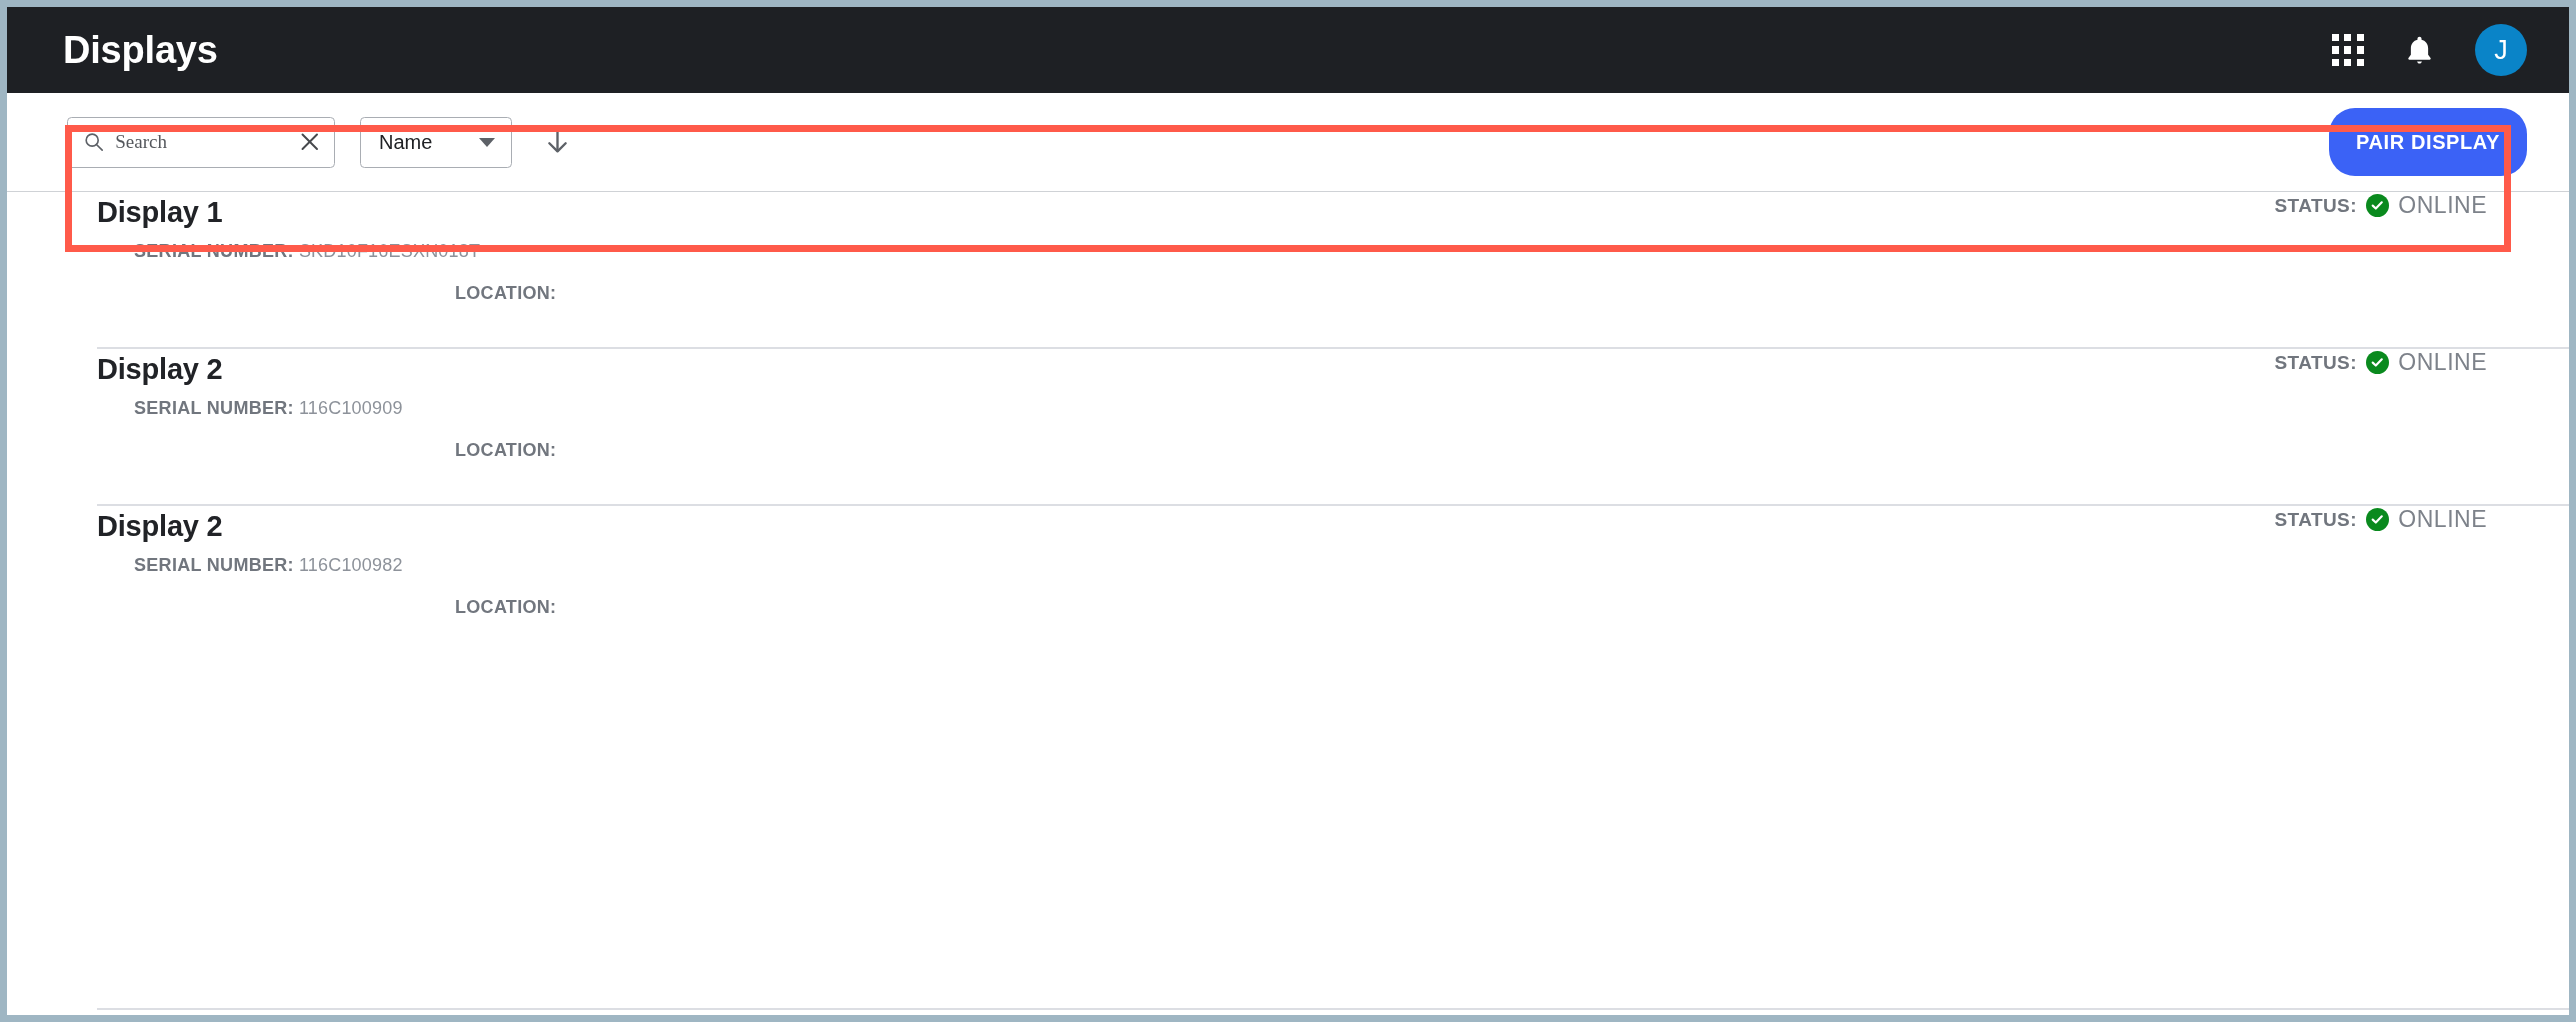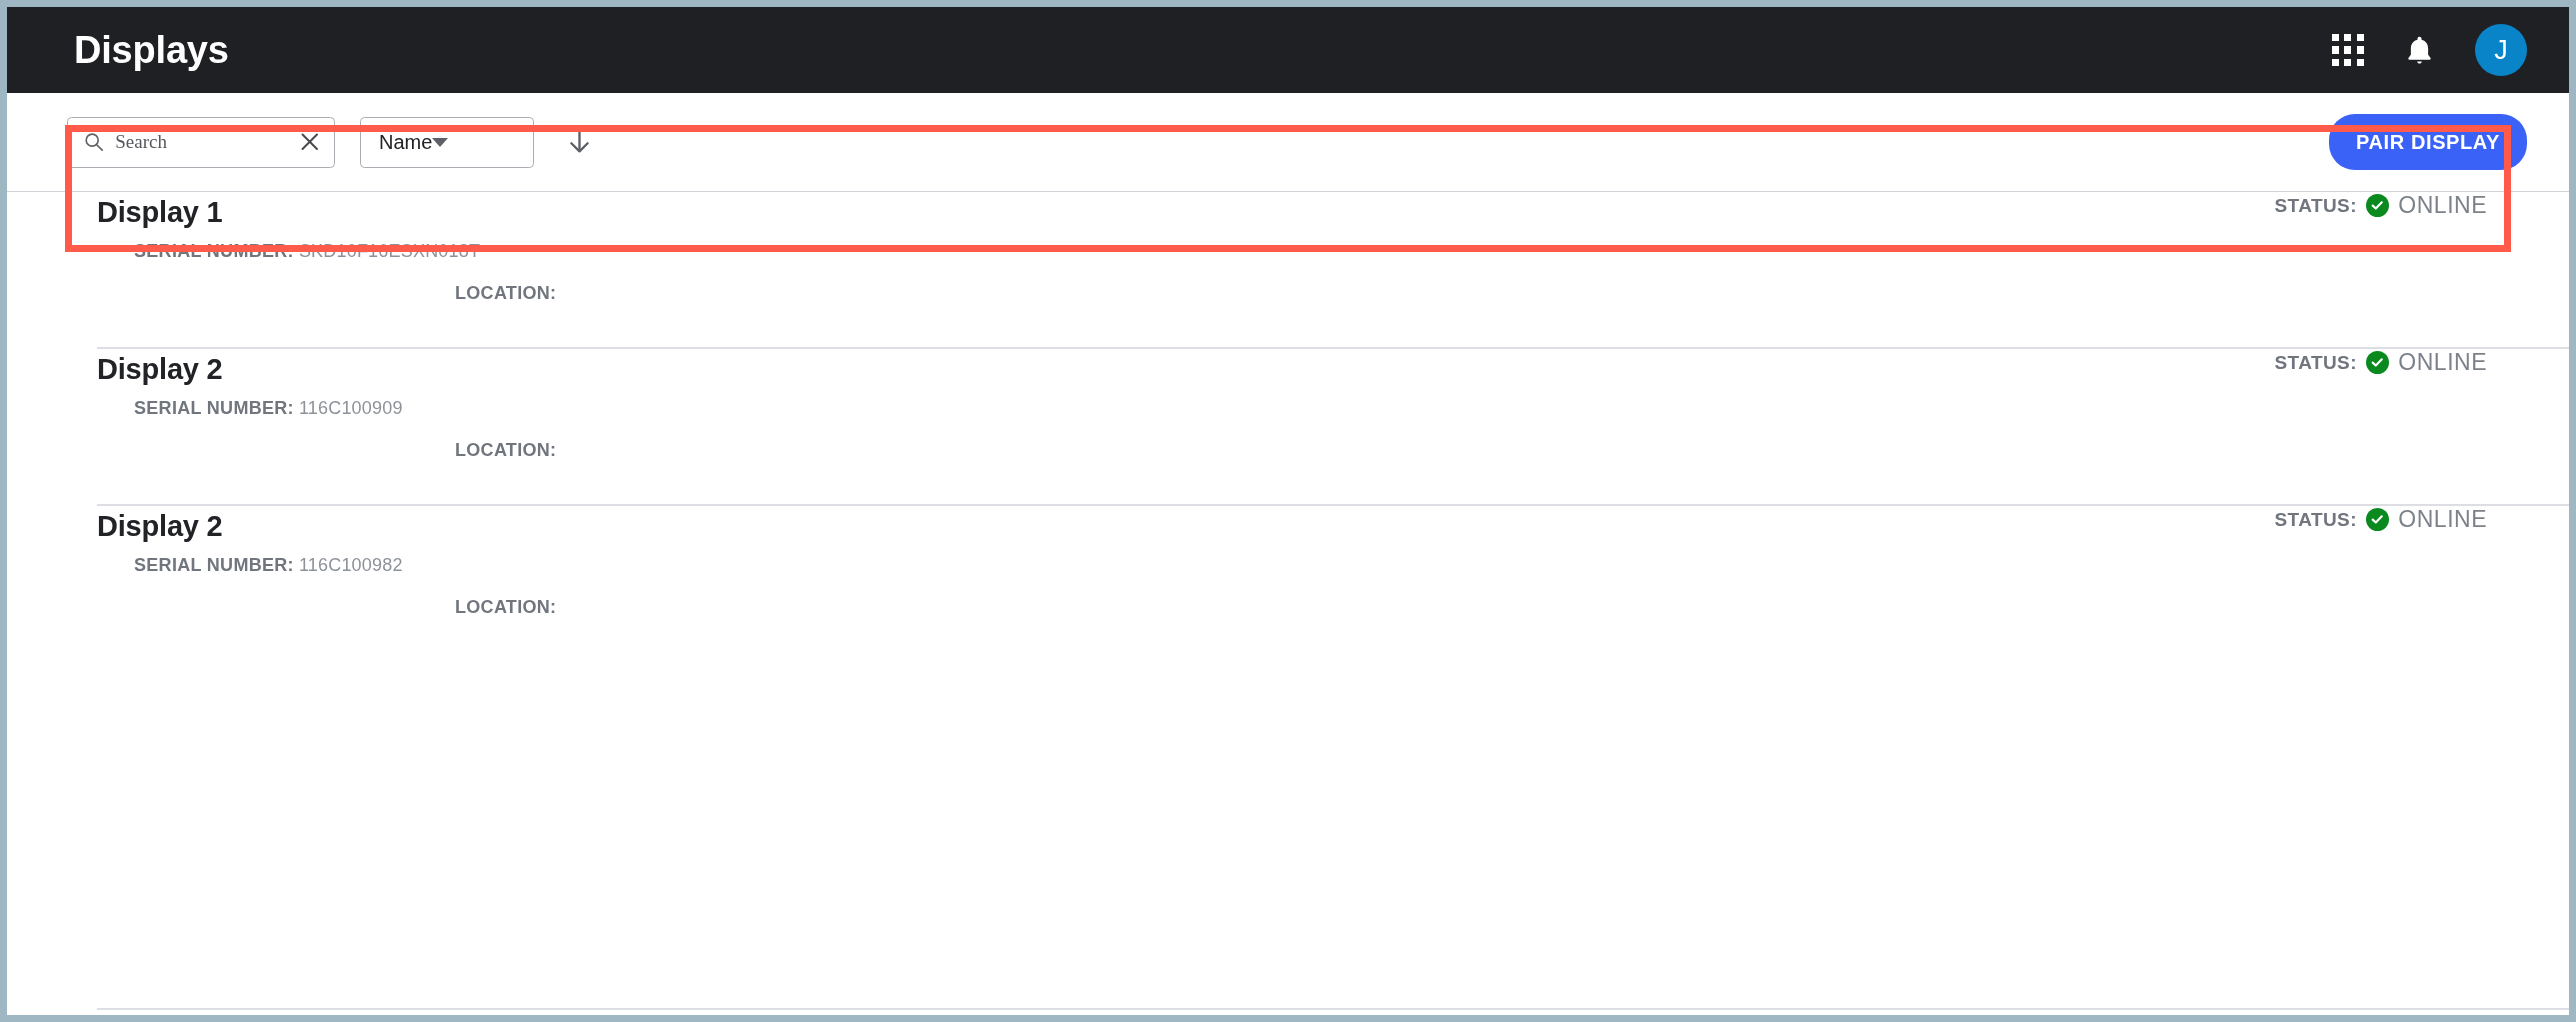--- a/index.html
+++ b/index.html
@@ -21,21 +21,21 @@
     overflow: hidden;
   }
 
   
   .appbar {
     height: 86px;
     background: #1e2024;
     display: flex;
     align-items: center;
     justify-content: space-between;
-    padding: 0 42px 0 11px;
+    padding: 0 42px 0 0;
     flex: 0 0 auto;
   }
   .appbar-title {
     color: #ffffff;
     font-size: 38px;
     font-weight: 700;
     letter-spacing: -0.2px;
     padding-left: 56px;
   }
   .appbar-right {
@@ -107,27 +107,27 @@
     color: #4c5055;
     font-weight: 400;
     background: transparent;
     min-width: 0;
   }
   .search-input::placeholder { color: #55585d; opacity: 1; }
   .clear-icon { flex: 0 0 auto; width: 23.5px; height: 23.5px; cursor: pointer; }
 
   .sort-select {
     margin-left: 25px;
-    width: 174px;
+    width: 152px;
     height: 51px;
     border: 1.4px solid #a9adb3;
     border-radius: 4.5px;
     display: flex;
     align-items: center;
-    justify-content: flex-start;
+    justify-content: space-between;
     padding: 0 16.3px 0 18px;
     background: #ffffff;
     cursor: pointer;
   }
   .sort-select-label {
     font-size: 20px;
     color: #202225;
     font-weight: 400;
   }
   .caret {
@@ -143,21 +143,21 @@
     height: 40px;
     display: flex;
     align-items: center;
     justify-content: center;
     cursor: pointer;
   }
 
   .toolbar-spacer { flex: 1 1 auto; }
 
   .pair-btn {
-    height: 56px;
+    height: 68px;
     padding: 0 27px;
     border: 0;
     border-radius: 26px;
     background: #3b62f6;
     color: #ffffff;
     font-family: "Liberation Sans", sans-serif;
     font-size: 20px;
     font-weight: 700;
     letter-spacing: 0.6px;
     cursor: pointer;

